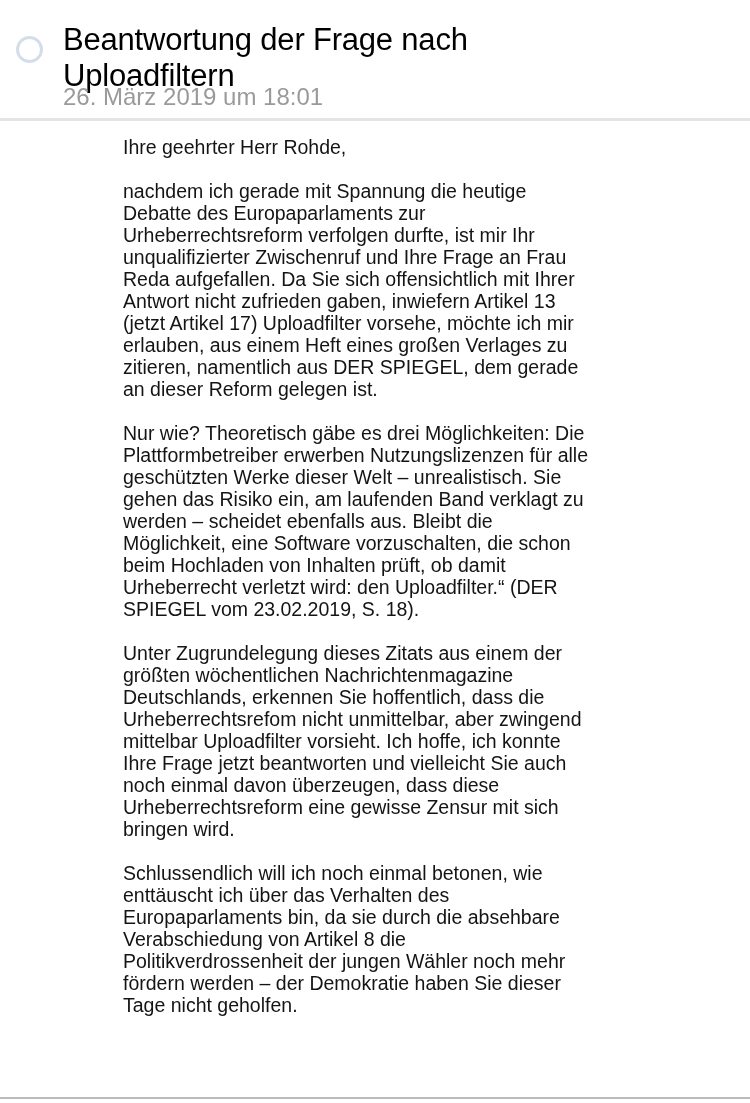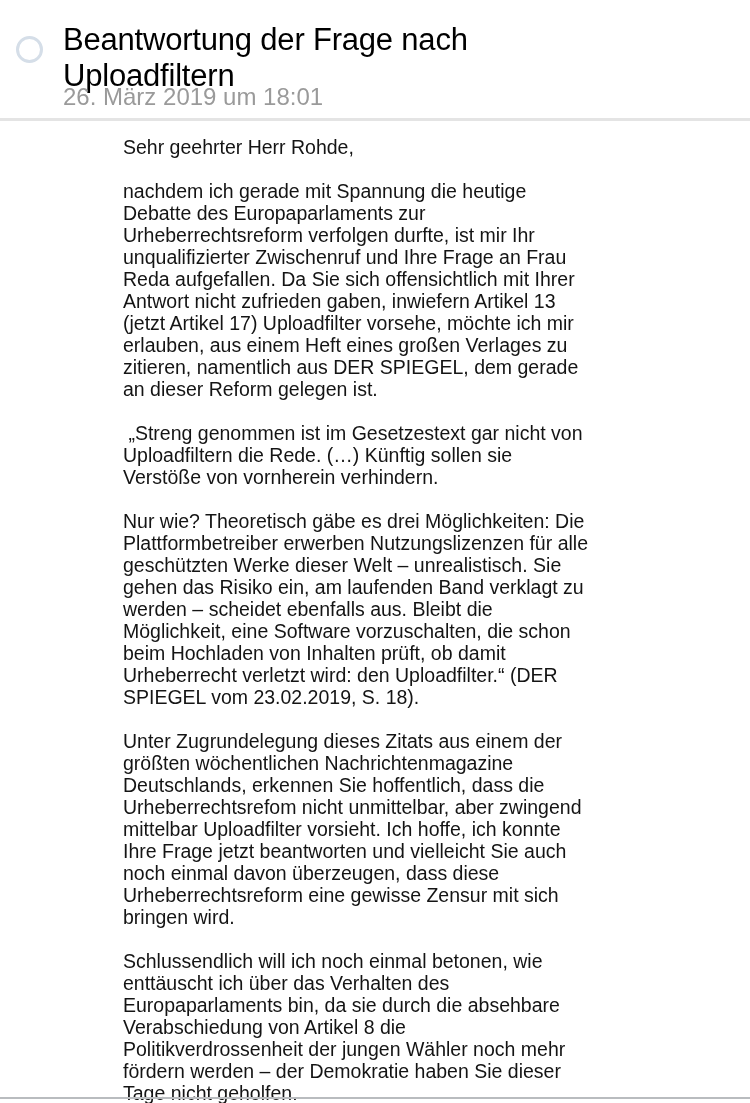--- a/index.html
+++ b/index.html
@@ -68,34 +68,31 @@
 <div>
   <span class="unread-circle"></span>
   <h1 class="subject">Beantwortung der Frage nach
 Uploadfiltern</h1>
   <div class="date">26. März 2019 um 18:01</div>
 </div>
 
 <div class="divider-top"></div>
 
 <div class="message-body">
-  <p class="para">Sehr geehrter Herr Rohde,</p>
+  <p class="para">Ihre geehrter Herr Rohde,</p>
   <p class="para">nachdem ich gerade mit Spannung die heutige
 Debatte des Europaparlaments zur
 Urheberrechtsreform verfolgen durfte, ist mir Ihr
 unqualifizierter Zwischenruf und Ihre Frage an Frau
 Reda aufgefallen. Da Sie sich offensichtlich mit Ihrer
 Antwort nicht zufrieden gaben, inwiefern Artikel 13
 (jetzt Artikel 17) Uploadfilter vorsehe, möchte ich mir
 erlauben, aus einem Heft eines großen Verlages zu
 zitieren, namentlich aus DER SPIEGEL, dem gerade
 an dieser Reform gelegen ist.</p>
-  <p class="para">&nbsp;„Streng genommen ist im Gesetzestext gar nicht von
-Uploadfiltern die Rede. (…) Künftig sollen sie
-Verstöße von vornherein verhindern.</p>
   <p class="para">Nur wie? Theoretisch gäbe es drei Möglichkeiten: Die
 Plattformbetreiber erwerben Nutzungslizenzen für alle
 geschützten Werke dieser Welt – unrealistisch. Sie
 gehen das Risiko ein, am laufenden Band verklagt zu
 werden – scheidet ebenfalls aus. Bleibt die
 Möglichkeit, eine Software vorzuschalten, die schon
 beim Hochladen von Inhalten prüft, ob damit
 Urheberrecht verletzt wird: den Uploadfilter.“ (DER
 SPIEGEL vom 23.02.2019, S. 18).</p>
   <p class="para">Unter Zugrundelegung dieses Zitats aus einem der

